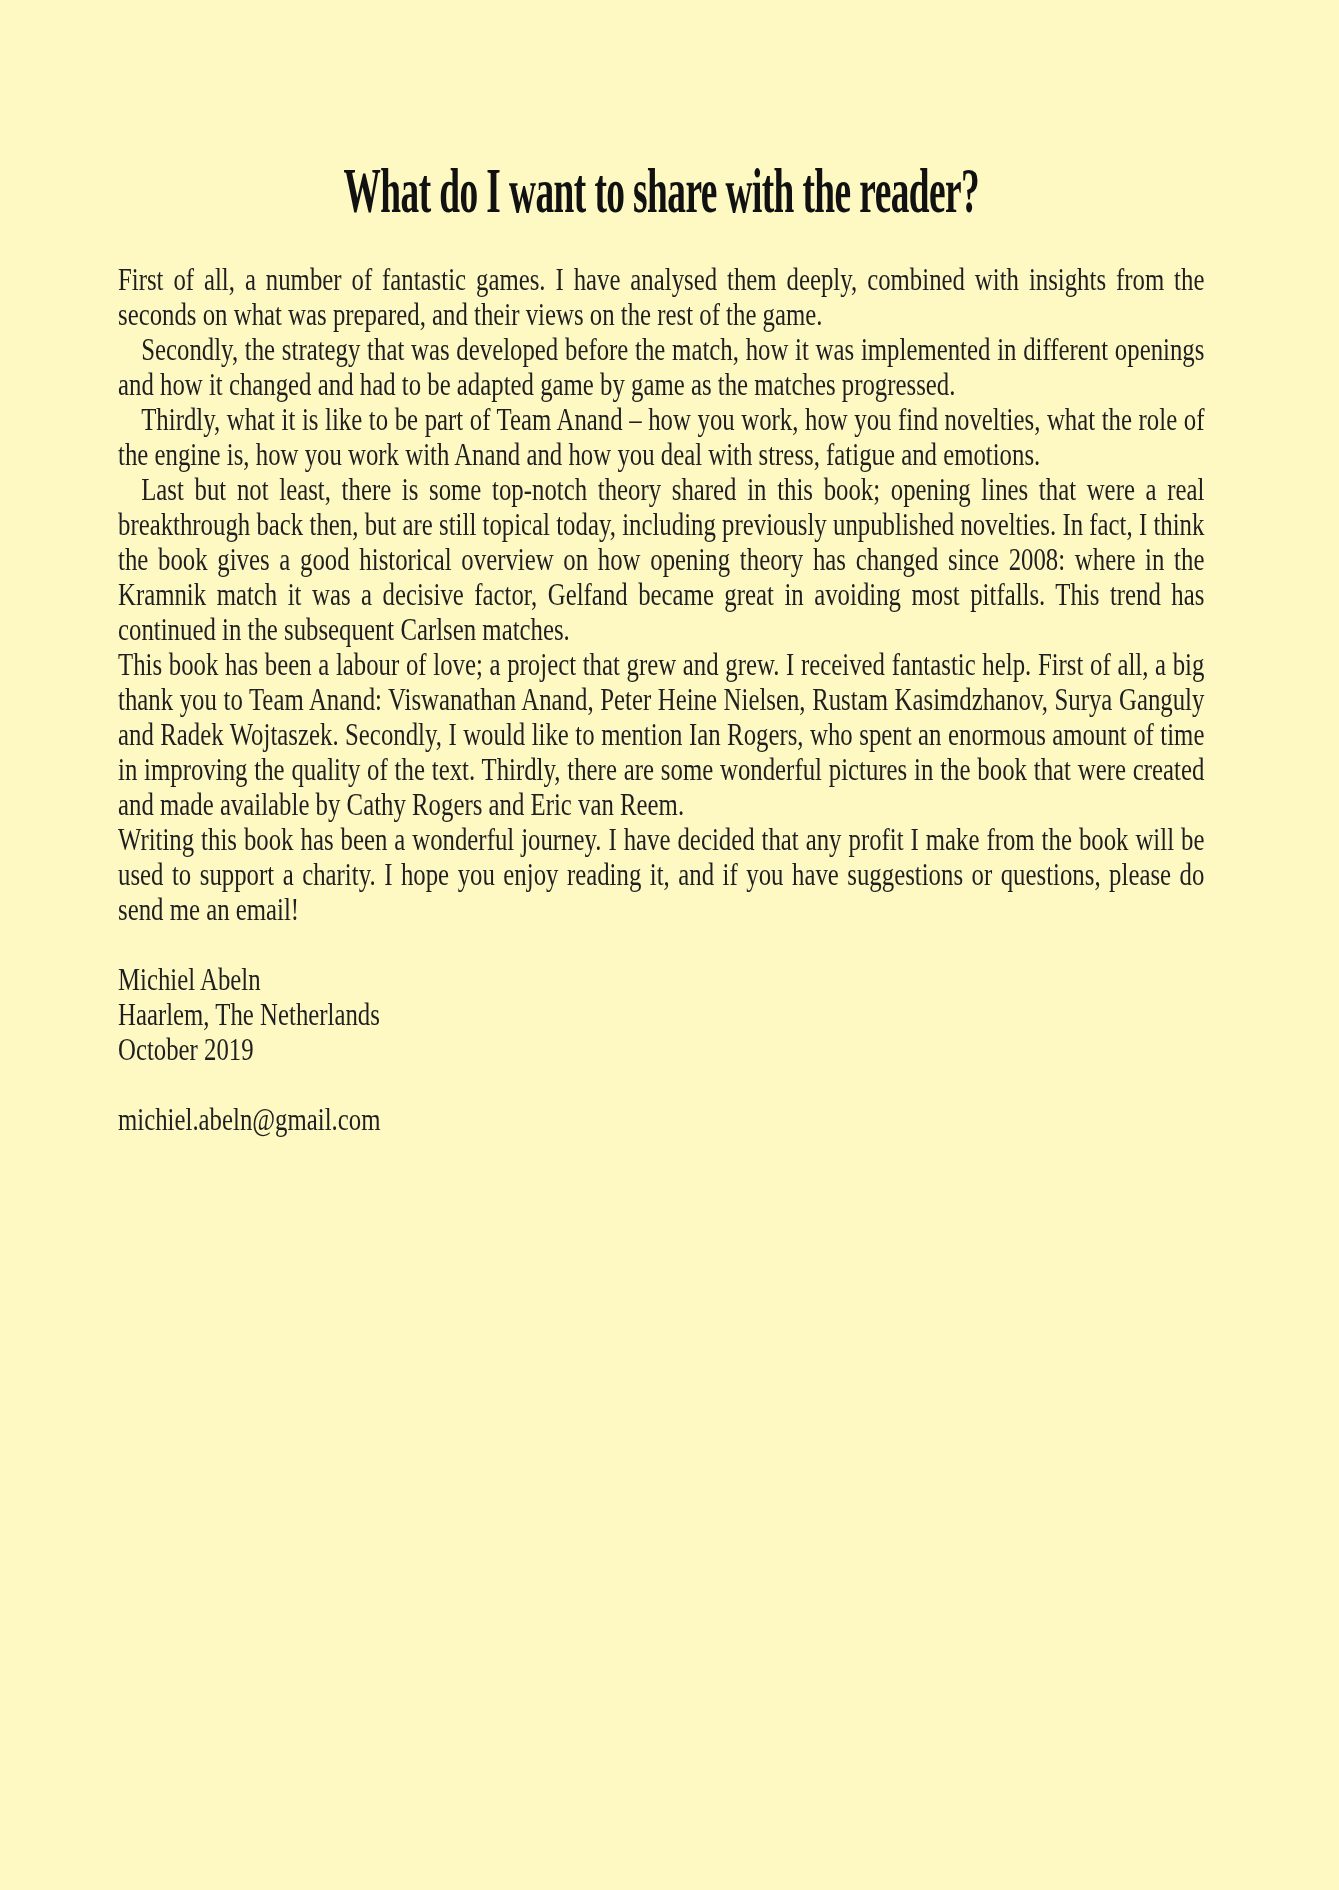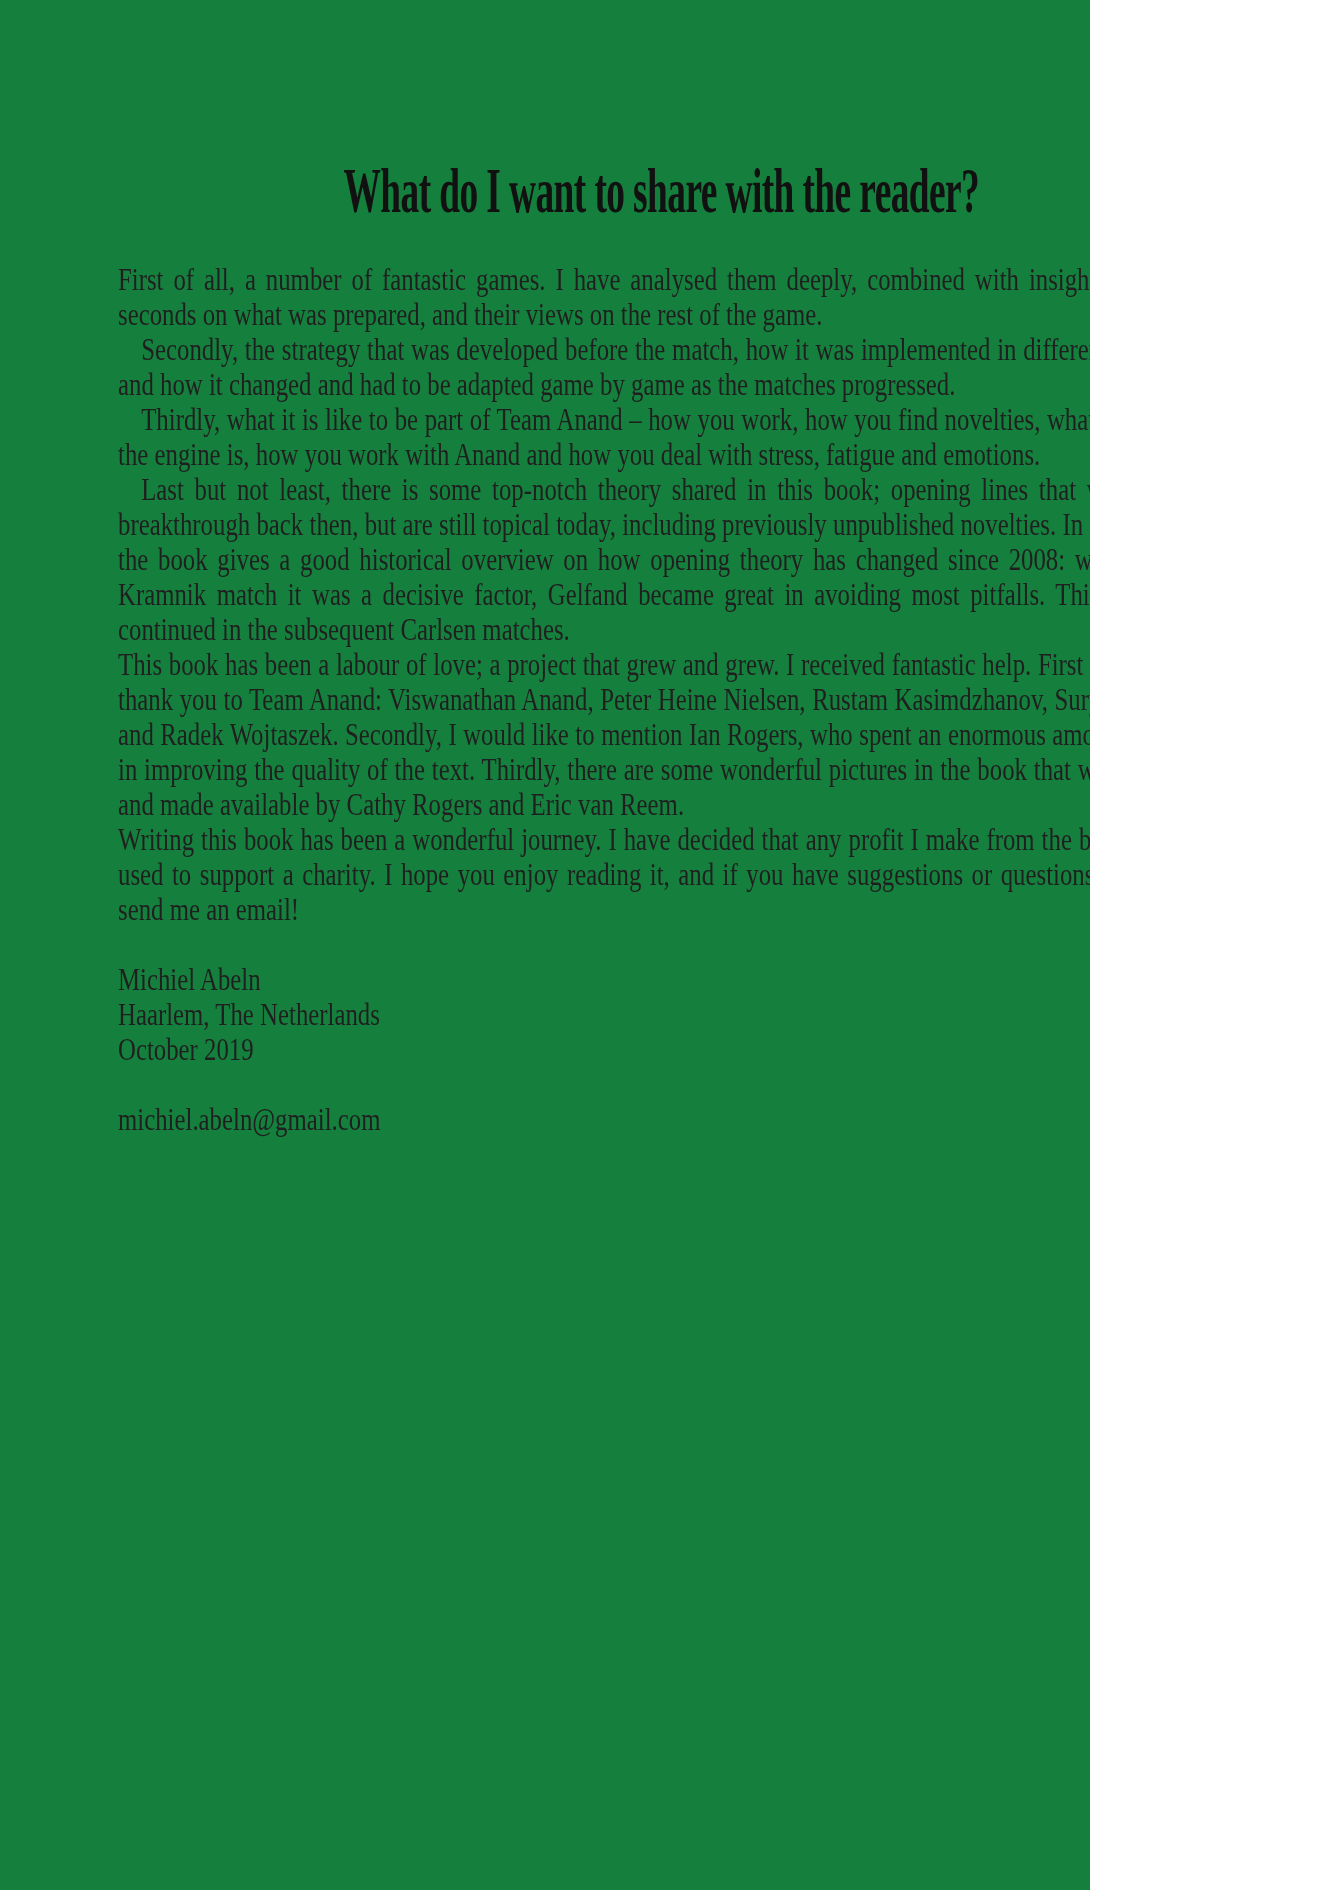--- a/index.html
+++ b/index.html
@@ -2,23 +2,23 @@
 <html><head>
 <meta charset="utf-8">
 <style>
   html, body {
     margin: 0;
     padding: 0;
     background: #ffffff;
   }
   .sheet {
     position: relative;
-    width: 1090px;
+    width: 1339px;
     height: 1890px;
-    background: #15803d;
+    background: #fef9c3;
     overflow: hidden;
   }
   .content {
     position: absolute;
     left: 118px;
     top: 150px;
     width: 1358px;
     transform: scaleX(0.8);
     transform-origin: 0 0;
     font-family: "Liberation Serif", serif;

